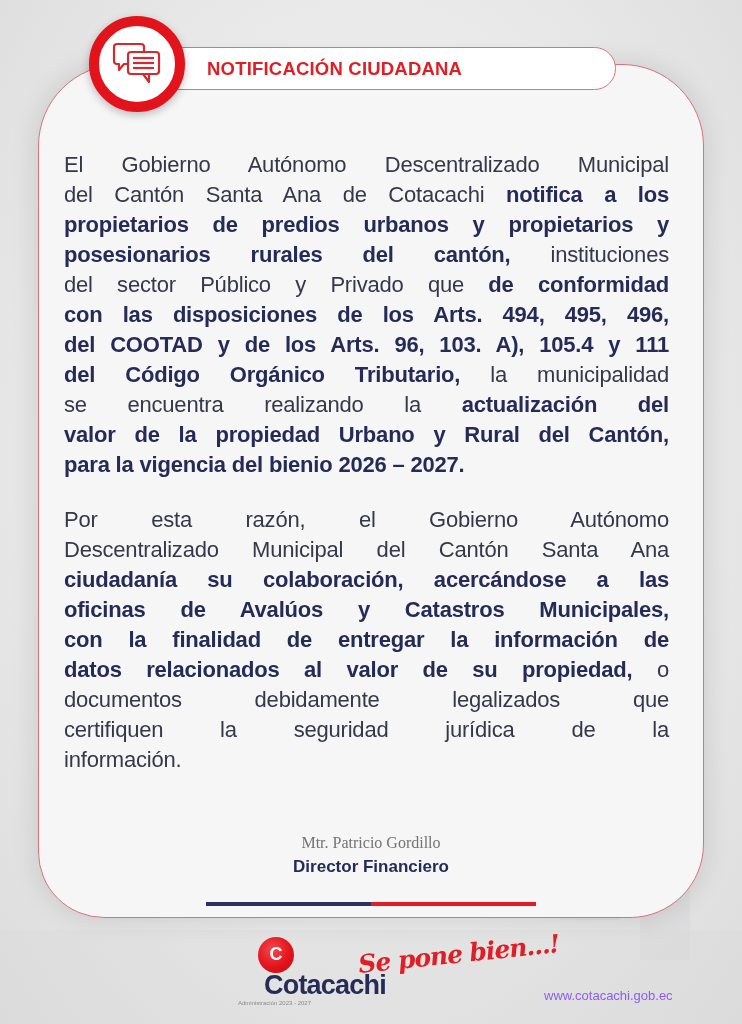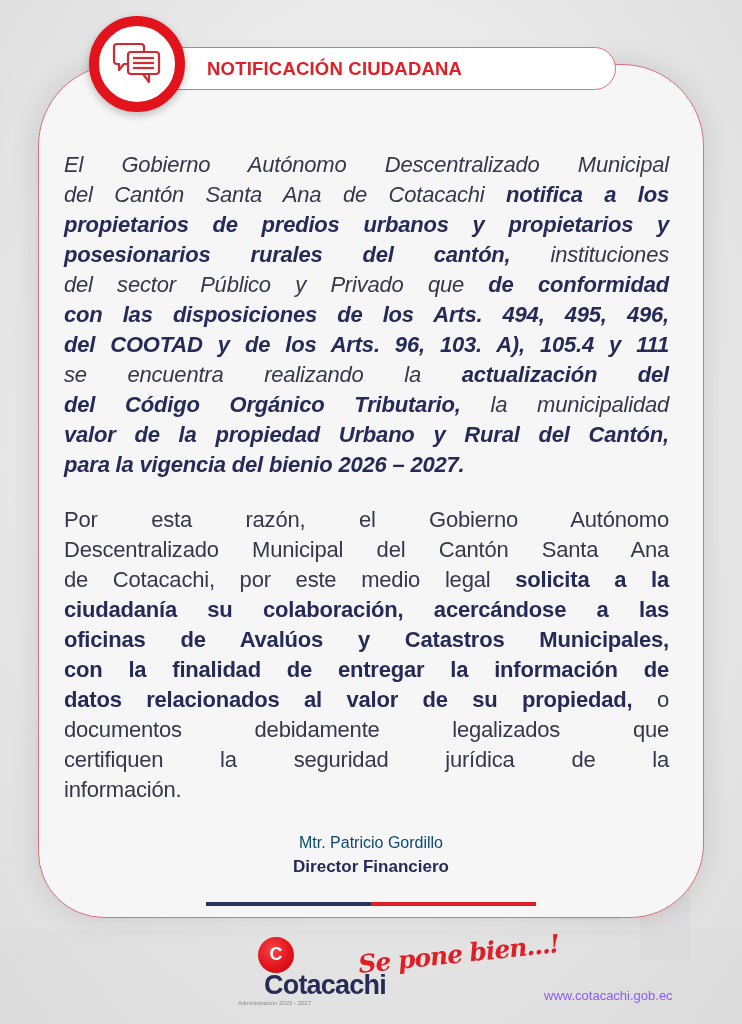--- a/index.html
+++ b/index.html
@@ -29,21 +29,21 @@
     position:absolute; left:89px; top:16px; width:96px; height:96px;
     border-radius:50%; background:#fff; border:10px solid #e3131b;
     box-sizing:border-box; box-shadow: 0 3px 8px rgba(0,0,0,.25);
     display:flex; align-items:center; justify-content:center;
   }
   .body-text { position:absolute; left:64px; width:605px; color:#35374a; font-size:22px; }
   .line { height:30px; line-height:30px; white-space:nowrap; text-align:justify; text-align-last:justify; letter-spacing:-0.2px; }
   .line.last { text-align-last:left; }
   .b { font-weight:bold; color:#262a57; }
   .sig { position:absolute; left:0; width:742px; text-align:center; }
-  .sig-name { top:834px; font-size:16px; color:#0c4a6e; }
+  .sig-name { top:834px; font-size:16px; color:#737373;font-family:Liberation Serif, serif; }
   .sig-role { top:857px; font-size:17px; font-weight:bold; color:#262a57; }
   .rule-navy { position:absolute; left:206px; top:902px; width:165px; height:4px; background:#2b3160; }
   .rule-red { position:absolute; left:371px; top:902px; width:165px; height:4px; background:#e01e25; }
   .logo-dot {
     position:absolute; left:258px; top:937px; width:36px; height:36px; border-radius:50%;
     background: radial-gradient(circle at 40% 35%, #f2484c 0%, #e3131b 55%, #b80f15 100%);
     color:#fff; font-weight:bold; font-size:18px; text-align:center; line-height:34px;
   }
   .logo-word { position:absolute; left:216px; top:970px; font-size:27px; color:#272c56; letter-spacing:-.8px; font-weight:bold;margin-left:48px; }
   .logo-sub { position:absolute; left:238px; top:1000px; font-size:6px; color:#8a8a8a; }
@@ -67,37 +67,36 @@
   <svg width="52" height="52" viewBox="0 0 52 52" fill="none" stroke="#d22a30" stroke-width="2.2" stroke-linejoin="round">
     <path d="M6 6 h24 a3 3 0 0 1 3 3 v4 M6 6 a3 3 0 0 0 -3 3 v14 a3 3 0 0 0 3 3 h2 v6 l5 -6 h3"></path>
     <rect x="17" y="14" width="31" height="22" rx="3"></rect>
     <path d="M38 36 v8 l-6 -8"></path>
     <line x1="22" y1="20" x2="43" y2="20"></line>
     <line x1="22" y1="25" x2="43" y2="25"></line>
     <line x1="22" y1="30" x2="43" y2="30"></line>
   </svg>
 </div>
 
-<div class="body-text" style="top:150px;font-style:italic;" id="p0">
+<div class="body-text" style="top:150px;" id="p0">
     <div class="line"><span>El Gobierno Autónomo Descentralizado Municipal</span></div>
     <div class="line"><span>del Cantón Santa Ana de Cotacachi </span><span class="b">notifica a los</span></div>
     <div class="line"><span class="b">propietarios de predios urbanos y propietarios y</span></div>
     <div class="line"><span class="b">posesionarios rurales del cantón,</span><span> instituciones</span></div>
     <div class="line"><span>del sector Público y Privado que </span><span class="b">de conformidad</span></div>
     <div class="line"><span class="b">con las disposiciones de los Arts. 494, 495, 496,</span></div>
     <div class="line"><span class="b">del COOTAD y de los Arts. 96, 103. A), 105.4 y 111</span></div>
+    <div class="line"><span class="b">del Código Orgánico Tributario,</span><span> la municipalidad</span></div>
     <div class="line"><span>se encuentra realizando la </span><span class="b">actualización del</span></div>
-    <div class="line"><span class="b">del Código Orgánico Tributario,</span><span> la municipalidad</span></div>
     <div class="line"><span class="b">valor de la propiedad Urbano y Rural del Cantón,</span></div>
     <div class="line last"><span class="b">para la vigencia del bienio 2026 – 2027.</span></div>
   </div>
 <div class="body-text" style="top:505px;" id="p1">
     <div class="line"><span>Por esta razón, el Gobierno Autónomo</span></div>
     <div class="line"><span>Descentralizado Municipal del Cantón Santa Ana</span></div>
-    <div class="line"><span>de Cotacachi, por este medio legal </span><span class="b">solicita a la</span></div>
     <div class="line"><span class="b">ciudadanía su colaboración, acercándose a las</span></div>
     <div class="line"><span class="b">oficinas de Avalúos y Catastros Municipales,</span></div>
     <div class="line"><span class="b">con la finalidad de entregar la información de</span></div>
     <div class="line"><span class="b">datos relacionados al valor de su propiedad,</span><span> o</span></div>
     <div class="line"><span>documentos debidamente legalizados que</span></div>
     <div class="line"><span>certifiquen la seguridad jurídica de la</span></div>
     <div class="line last"><span>información.</span></div>
   </div>
 
 <div class="sig sig-name">Mtr. Patricio Gordillo</div>

